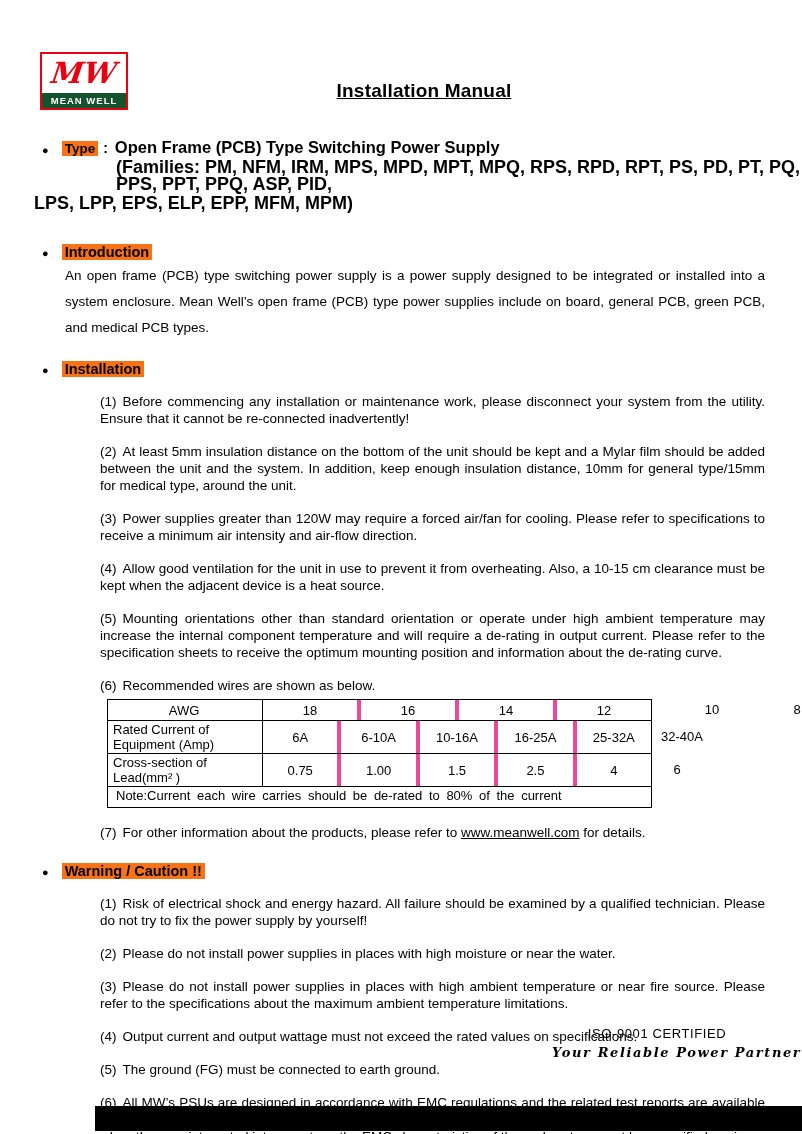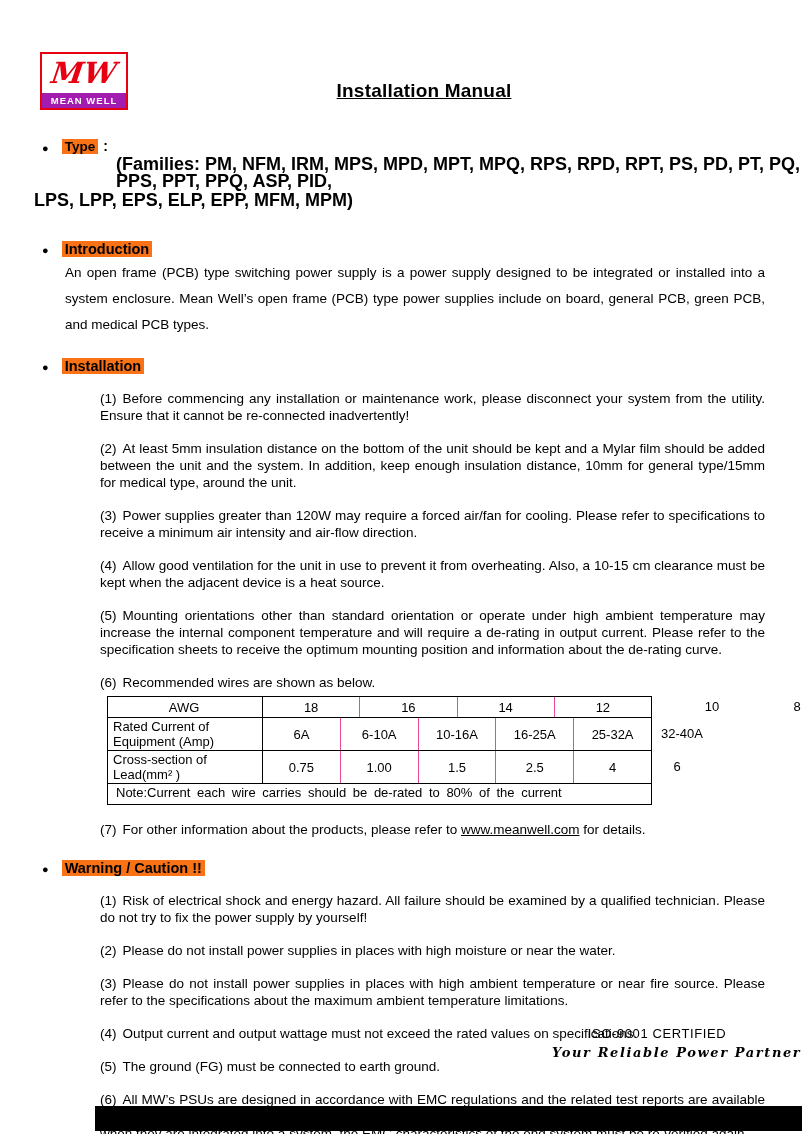--- a/index.html
+++ b/index.html
@@ -14,21 +14,21 @@
   .logo {
     position:absolute; left:40px; top:52px; width:88px; height:58px;
     border:2px solid #e60012; display:flex; flex-direction:column; background:#fff;
   }
   .logo-mw {
     flex:1; display:flex; align-items:center; justify-content:center;
     color:#e60012; font-weight:bold; font-style:italic; font-size:29px;
     font-family:"DejaVu Serif", serif; transform:skewX(-8deg); line-height:1;
   }
   .logo-band {
-    height:15px; background:#a21caf; color:#fff; font-size:9.5px; font-weight:bold;
+    height:15px; background:#14532d; color:#fff; font-size:9.5px; font-weight:bold;
     display:flex; align-items:center; justify-content:center; letter-spacing:1px;
   }
   
   .title-row { margin-top:80px; text-align:center; padding-left:46px; }
   .title { font-size:19px; font-weight:bold; text-decoration:underline; letter-spacing:0.2px; }
   
   .bullet { font-size:11px; line-height:1; position:relative; top:1px; }
   .hl { background:#f97316; font-weight:bold; padding:0 3px; }
   .sec-row { display:flex; align-items:center; gap:13px; margin-left:42px; }
   .sec-title { font-size:14.5px; }
@@ -52,21 +52,21 @@
   .wt-wrap { position:relative; margin:5px 0 2px 107px; width:695px; font-size:13px; }
   .wt { width:545px; border:1px solid #000; }
   .wt-row { display:flex; border-bottom:1px solid #000; }
   .wt-row.r1 { height:21px; }
   .wt-row.r2, .wt-row.r3 { height:33px; }
   .wt-label {
     width:155px; border-right:1px solid #000; padding:1px 2px 1px 5px;
     line-height:15px; display:flex; flex-direction:column; justify-content:center;
   }
   .wt-label.center { align-items:center; padding-left:0; }
-  .wt-cell { flex:1; border-right:1px solid #ec4899; display:flex; align-items:center; justify-content:center; }
+  .wt-cell { flex:1; border-right:4px solid #ec4899; display:flex; align-items:center; justify-content:center; }
   .wt-row > .wt-cell:last-child { border-right:none; }
   .wt-note { padding:1px 4px 3px 8px; line-height:16px; }
   .wt-note .ln1 { word-spacing:3px; }
   .wt-note .ln2 { padding-left:40px; }
   .wt-out { position:absolute; text-align:center; font-size:13px; }
   .out-awg10 { top:3px; left:575px; width:60px; }
   .out-awg8  { top:3px; left:678px; width:24px; }
   .out-amp   { top:30px; left:535px; width:80px; }
   .out-mm    { top:63px; left:545px; width:50px; }
   
@@ -89,20 +89,21 @@
   </div>
 
   <div class="title-row">
     <span class="title">Installation Manual</span>
   </div>
 
   <div class="type-row">
     <span class="bullet">●</span>
     <span class="hl type-label">Type</span>
     <span class="type-colon">:</span>
+    <span class="type-value">Open Frame (PCB) Type Switching Power Supply</span>
   </div>
   <div class="families">(Families: PM, NFM, IRM, MPS, MPD, MPT, MPQ, RPS, RPD, RPT, PS, PD, PT, PQ, PPS, PPT, PPQ, ASP, PID,</div>
   <div class="families families-2">LPS, LPP, EPS, ELP, EPP, MFM, MPM)</div>
 
   <div class="sec-row mt-intro">
     <span class="bullet">●</span>
     <span class="hl sec-title">Introduction</span>
   </div>
   <div class="body-par">An open frame (PCB) type switching power supply is a power supply designed to be integrated or installed into a system enclosure. Mean Well’s open frame (PCB) type power supplies include on board, general PCB, green PCB, and medical PCB types.</div>
 

